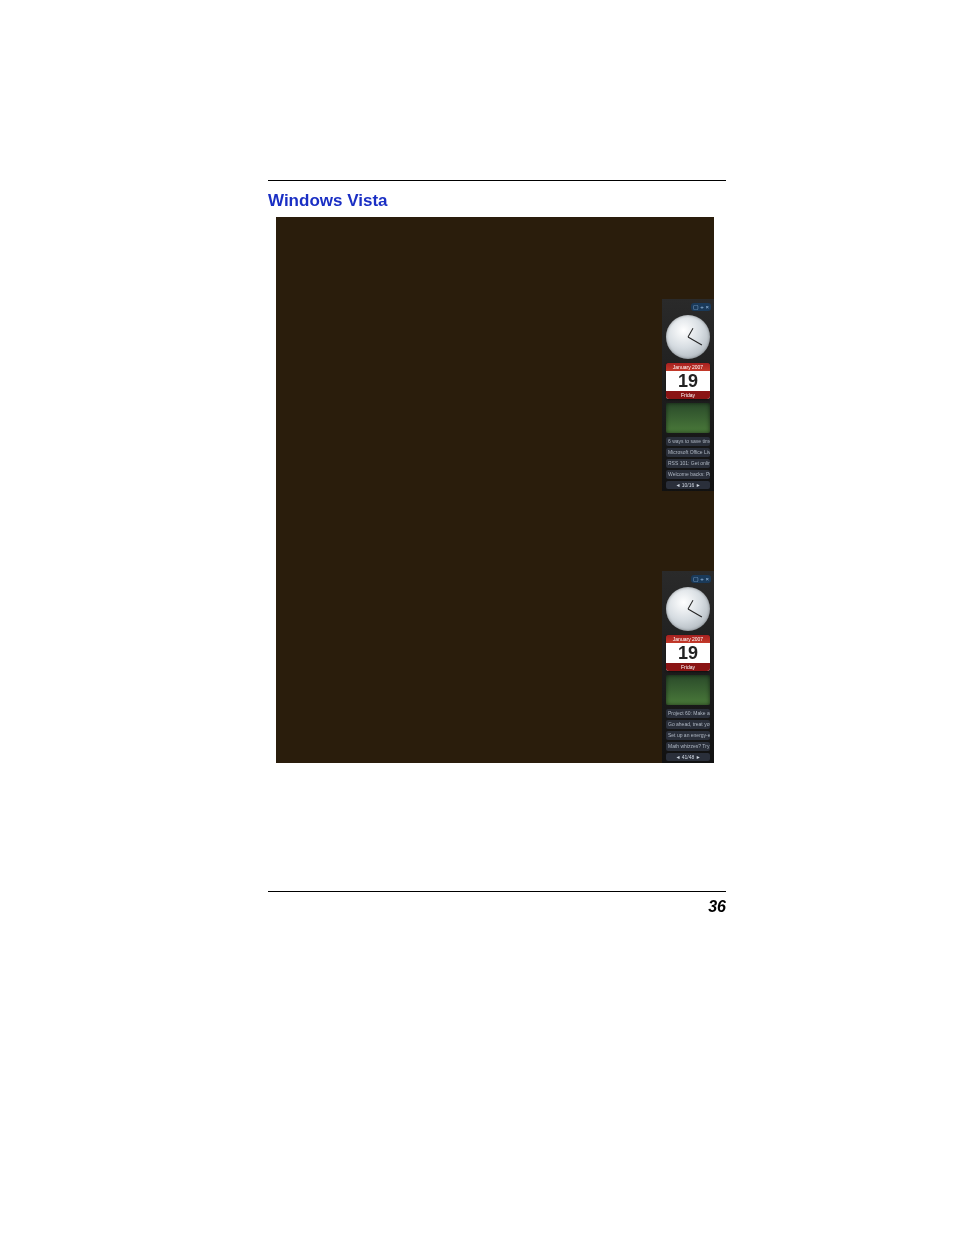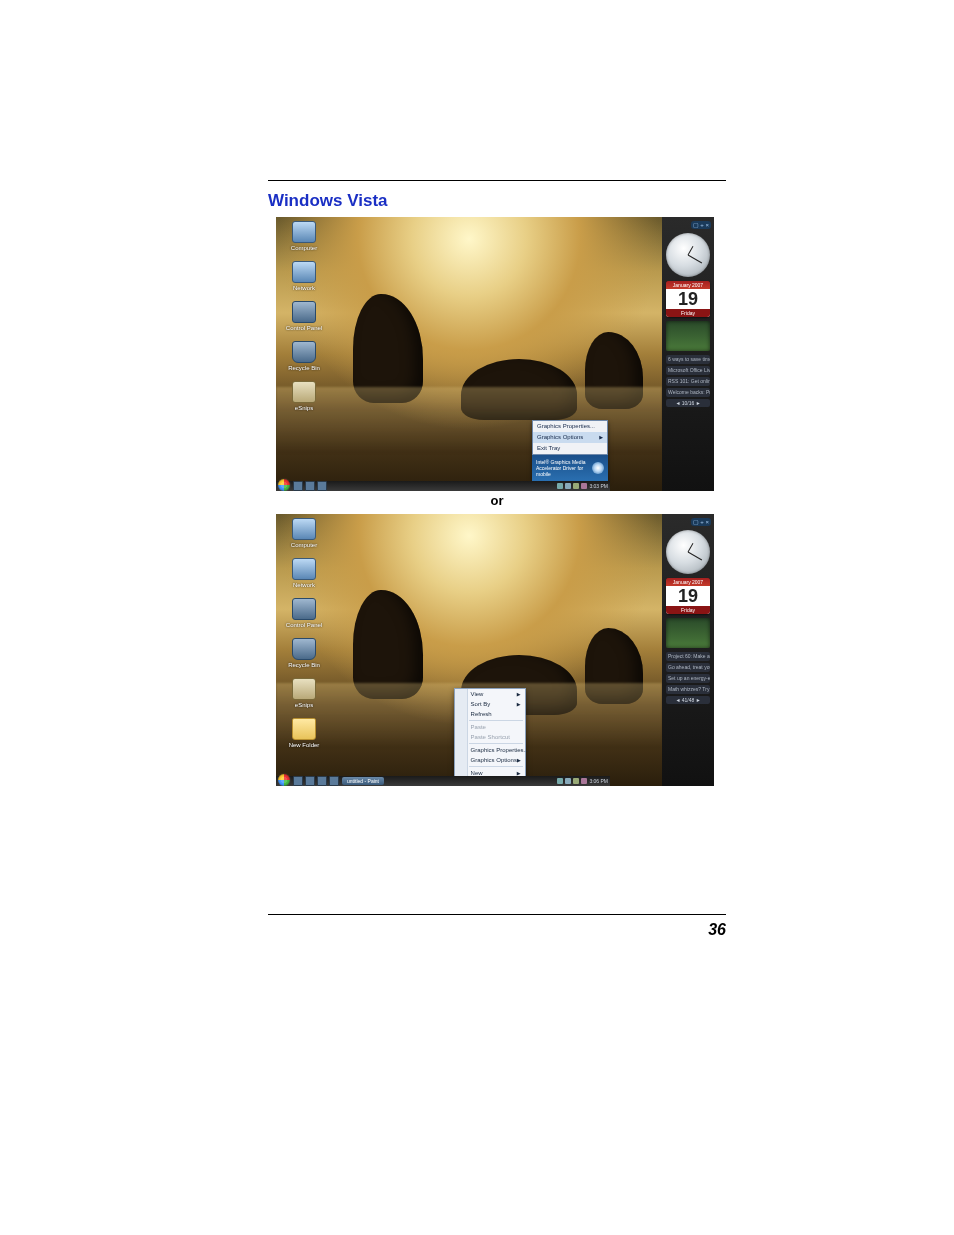--- a/index.html
+++ b/index.html
@@ -30,20 +30,21 @@
     font-weight: bold;
     font-size: 17px;
     margin: 0 0 6px 0;
   }
   .figure {
     width: 438px;
     margin-left: 8px;
     position: relative;
     background: #2a1d0c;
     display: flex;
+    align-items: flex-end;
   }
   .figure1 { height: 274px; }
   .figure2 { height: 272px; }
   .desktop-canvas {
     position: relative;
     flex: 1;
     overflow: hidden;
   }
   
   .wallpaper {
@@ -323,21 +324,20 @@
       <div class="feeds">
         <div class="feed-item">6 ways to save time...</div>
         <div class="feed-item">Microsoft Office Live...</div>
         <div class="feed-item">RSS 101: Get online...</div>
         <div class="feed-item">Welcome backs: Pro...</div>
         <div class="feed-nav">◄ 10/16 ►</div>
       </div>
     </div>
   </div>
 
-  <div class="or-text">or</div>
 
   <div class="figure figure2">
     <div class="desktop-canvas">
       <div class="wallpaper"></div>
       <div class="rock r1"></div>
       <div class="rock r2"></div>
       <div class="rock r3"></div>
       <div class="reflection"></div>
 
       <div class="icons-col">

